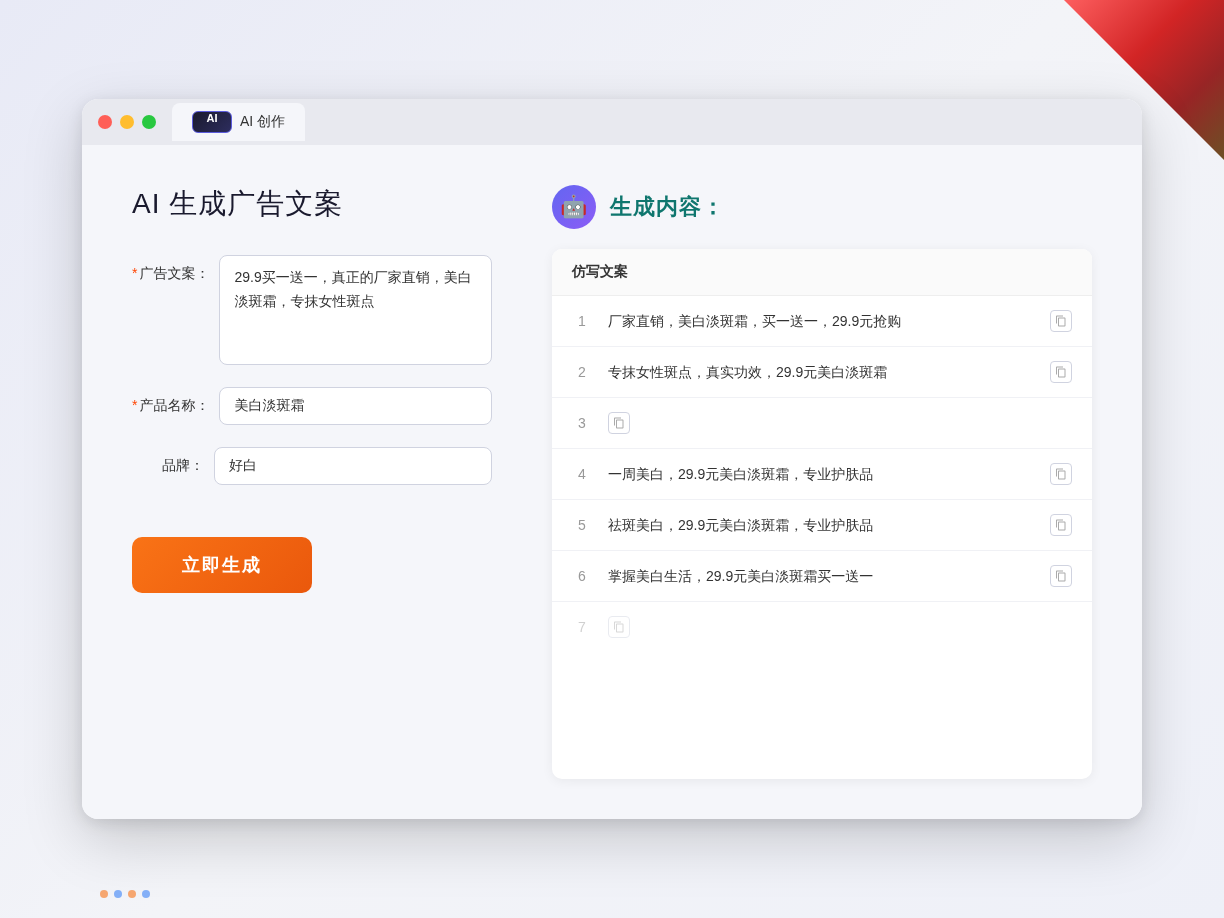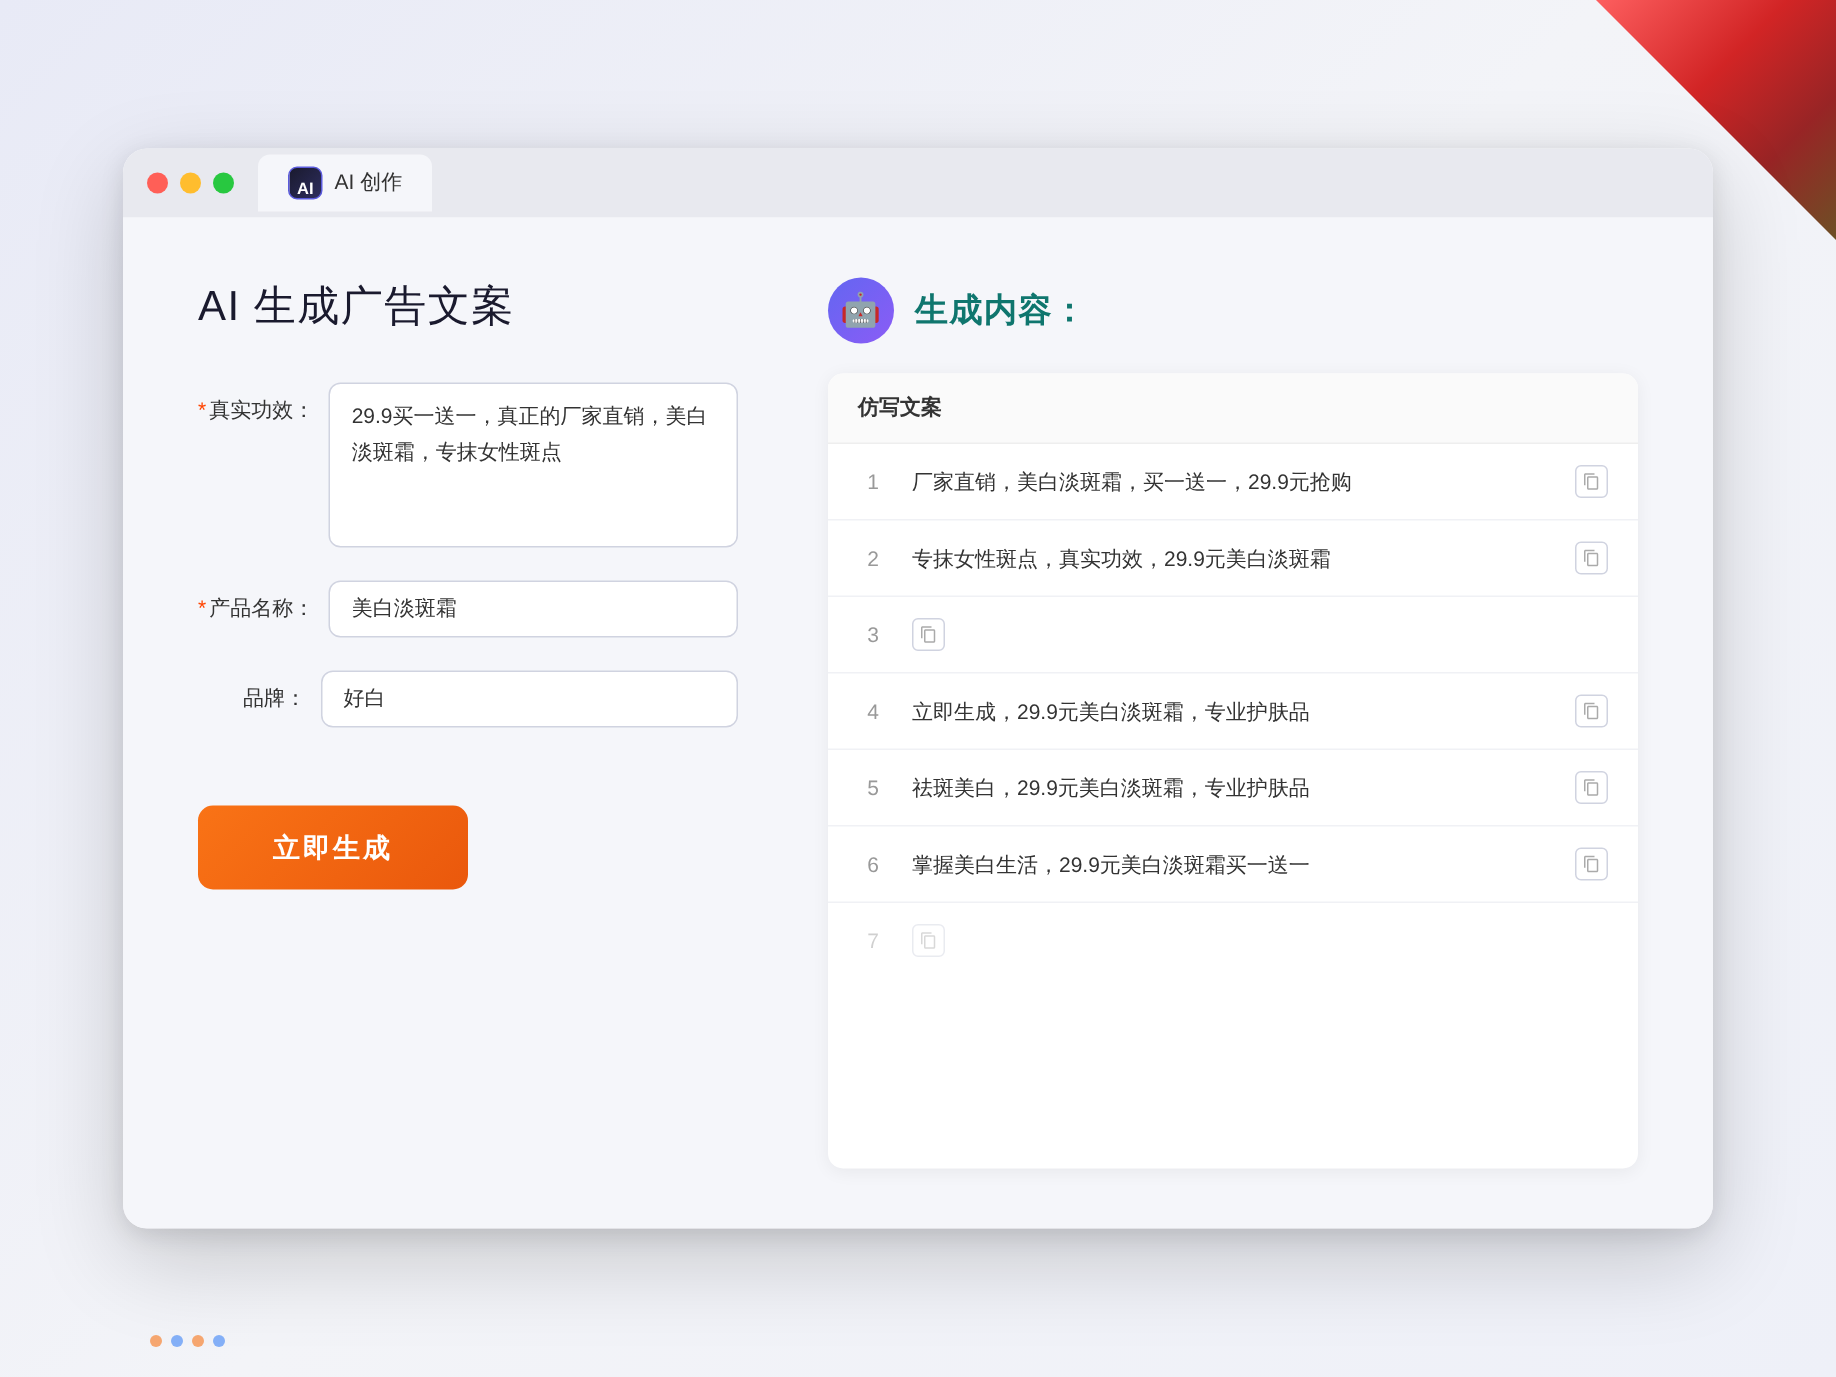--- a/index.html
+++ b/index.html
@@ -74,24 +74,24 @@
       border-radius: 8px 8px 0 0;
       padding: 8px 20px;
       display: flex;
       align-items: center;
       gap: 8px;
       font-size: 14px;
       color: #333;
     }
 
     .tab-icon {
-      width: 23px; height: 22px;
+      width: 40px; height: 22px;
       border-radius: 6px;
       background: linear-gradient(135deg, #1a1a2e 0%, #2d2d5e 100%);
-      display: flex; align-items: flex-end; justify-content: center;
+      display: flex; align-items: flex-start; justify-content: center;
       color: white;
       font-size: 11px;
       font-weight: bold;
       border: 1.5px solid #5b5bdc;
     }
 
     
     .browser-body {
       flex: 1;
       background: #f5f6fa;
@@ -288,21 +288,21 @@
   </div>
 
   <div class="browser-body">
 
     <div class="left-panel">
 
       <h1 class="page-title">AI 生成广告文案</h1>
 
       <div class="form-group">
         <label class="form-label">
-          <span class="required-star">*</span><span>真实功效：</span>
+          <span class="required-star">*</span><span>广告文案：</span>
         </label>
         <textarea class="form-input" style="">29.9买一送一，真正的厂家直销，美白淡斑霜，专抹女性斑点</textarea>
       </div>
 
       <div class="form-group">
         <label class="form-label">
           <span class="required-star">*</span><span>产品名称：</span>
         </label>
         <input type="text" class="form-input" value="美白淡斑霜" style="">
       </div>
@@ -350,21 +350,21 @@
             <div class="result-row">
       <span class="row-num">3</span>
       <div class="copy-icon">
         <svg viewBox="0 0 24 24" xmlns="http://www.w3.org/2000/svg">
           <path d="M16 1H4C2.9 1 2 1.9 2 3v14h2V3h12V1zm3 4H8C6.9 5 6 5.9 6 7v14c0 1.1.9 2 2 2h11c1.1 0 2-.9 2-2V7c0-1.1-.9-2-2-2zm0 16H8V7h11v14z"></path>
         </svg>
       </div>
     </div>
             <div class="result-row">
       <span class="row-num">4</span>
-      <span class="row-text">立即生成，29.9元美白淡斑霜，专业护肤品</span>
+      <span class="row-text">一周美白，29.9元美白淡斑霜，专业护肤品</span>
       <div class="copy-icon">
         <svg viewBox="0 0 24 24" xmlns="http://www.w3.org/2000/svg">
           <path d="M16 1H4C2.9 1 2 1.9 2 3v14h2V3h12V1zm3 4H8C6.9 5 6 5.9 6 7v14c0 1.1.9 2 2 2h11c1.1 0 2-.9 2-2V7c0-1.1-.9-2-2-2zm0 16H8V7h11v14z"></path>
         </svg>
       </div>
     </div>
             <div class="result-row">
       <span class="row-num">5</span>
       <span class="row-text">祛斑美白，29.9元美白淡斑霜，专业护肤品</span>
       <div class="copy-icon">

